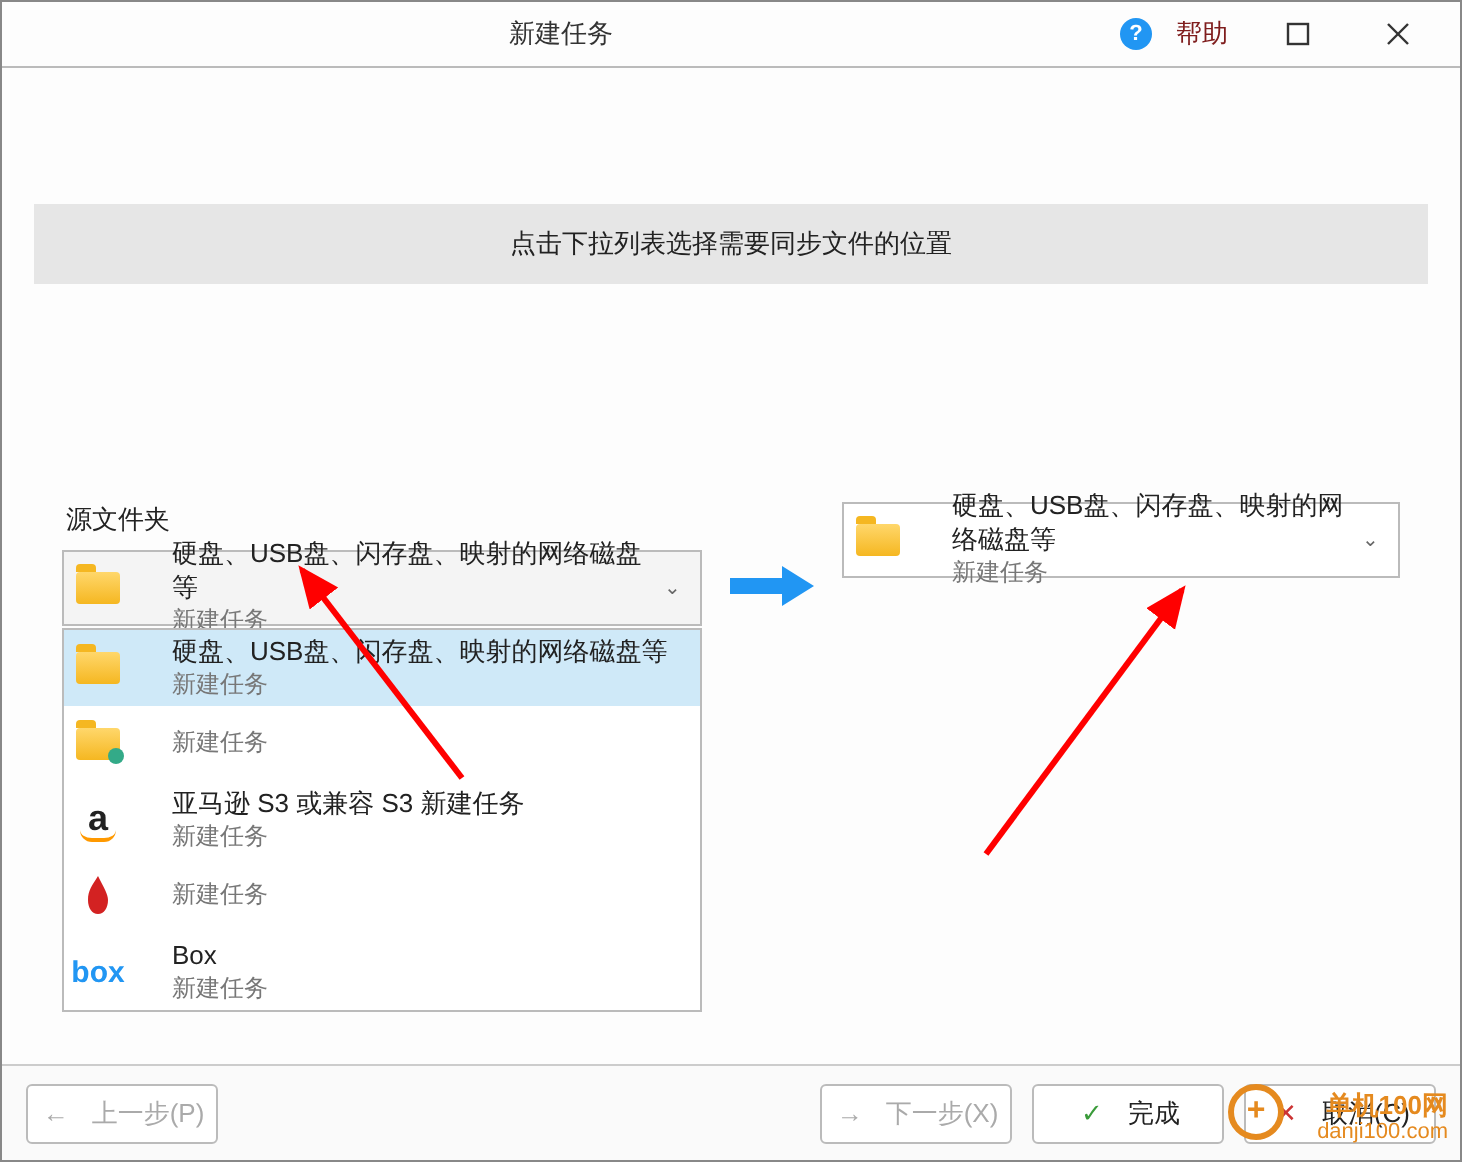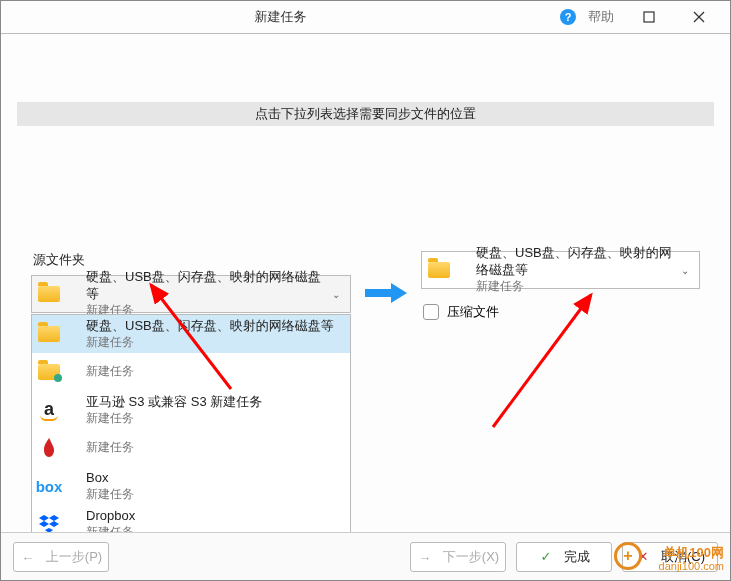--- a/index.html
+++ b/index.html
@@ -4,21 +4,21 @@
   <style>
     * { margin: 0; padding: 0; box-sizing: border-box; font-family: "Microsoft YaHei", Arial, sans-serif; font-size: 13px; }
     body { width: 731px; height: 581px; border: 1px solid #888; background: #fdfdfd; position: relative; overflow: hidden; }
     .titlebar { height: 32px; display: flex; align-items: center; background: #fdfdfd; }
     .titlebar-title { flex: 1; text-align: center; color: #333; }
     .titlebar-right { display: flex; align-items: center; gap: 4px; padding-right: 8px; }
     .help-icon { width: 16px; height: 16px; border-radius: 50%; background: #2196F3; color: #fff; font-weight: bold; font-size: 11px; display: flex; align-items: center; justify-content: center; }
     .winbtn { width: 46px; height: 28px; display: flex; align-items: center; justify-content: center; color: #333; }
     .sep-top { border-top: 1px solid #bbb; }
     .content { padding: 0 8px; }
-    .banner { margin: 68px 8px 0 8px; height: 24px; background: #e6e6e6; display: flex; align-items: center; justify-content: center; color: #222; }
+    .banner { margin: 68px 8px 0 8px; height: 40px; background: #e6e6e6; display: flex; align-items: center; justify-content: center; color: #222; }
     .columns { position: absolute; top: 250px; left: 0; right: 0; display: flex; padding: 0 30px; }
     .col-left { width: 320px; }
     .col-mid { width: 70px; display: flex; align-items: flex-start; justify-content: center; padding-top: 30px; }
     .col-right { flex: 1; }
     .section-label { color: #222; margin-bottom: 6px; padding-left: 2px; }
     .dropdown { border: 1px solid #bbb; height: 38px; display: flex; align-items: center; position: relative; background: #f4f4f4; }
     .dropdown.right-dd { background: #fff; }
     .dropdown .dd-icon { width: 34px; display: flex; align-items: center; justify-content: center; }
     .dropdown .dd-text { flex: 1; line-height: 1.3; margin-left: 20px; }
     .dropdown .dd-text .line1 { color: #222; }
@@ -52,21 +52,21 @@
     .box-icon { font-family: Arial; font-weight: bold; color: #2196F3; font-size: 15px; }
     .dropbox-icon svg { display: block; }
   </style>
 </head>
 <body>
 
 <div class="titlebar">
   <div class="titlebar-title">新建任务</div>
   <div class="titlebar-right">
     <div class="help-icon">?</div>
-    <span style="margin:0 8px;color:#737373">帮助</span>
+    <span style="margin:0 8px;color:#7f1d1d">帮助</span>
     <div class="winbtn">
         <svg width="12" height="12">
           <rect x="1" y="1" width="10" height="10" fill="none" stroke="#333" stroke-width="1.2"></rect>
         </svg>
       </div>
     <div class="winbtn">
         <svg width="12" height="12">
           <line x1="1" y1="1" x2="11" y2="11" stroke="#333" stroke-width="1.2"></line>
           <line x1="11" y1="1" x2="1" y2="11" stroke="#333" stroke-width="1.2"></line>
         </svg>
@@ -136,33 +136,20 @@
           </div>
           <div class="dd-item">
             <div class="dd-icon">
               <span class="box-icon">box</span>
             </div>
             <div class="dd-text">
               <div class="line1">Box</div>
               <div class="line2">新建任务</div>
             </div>
           </div>
-          <div class="dd-item">
-            <div class="dd-icon">
-              <span class="dropbox-icon">
-                <svg width="20" height="18" viewBox="0 0 20 18">
-                  <path d="M5 0 L10 3 L5 6 L0 3 Z M15 0 L20 3 L15 6 L10 3 Z M5 6 L10 9 L5 12 L0 9 Z M15 6 L20 9 L15 12 L10 9 Z M10 13 L14 15 L10 18 L6 15 Z" fill="#0061ff"></path>
-                </svg>
-              </span>
-            </div>
-            <div class="dd-text">
-              <div class="line1">Dropbox</div>
-              <div class="line2">新建任务</div>
-            </div>
-          </div>
         </div>
     </div>
   </div>
 
   <div class="col-mid">
     <span class="arrow-right">
       <svg width="46" height="24" viewBox="0 0 46 24">
           <path d="M2 8 H28 V2 L44 12 L28 22 V16 H2 Z" fill="#2196F3"></path>
         </svg>
     </span>
@@ -171,24 +158,20 @@
   <div class="col-right">
     <div class="dropdown right-dd">
       <div class="dd-icon">
           <span class="folder-icon"></span>
         </div>
       <div class="dd-text">
         <div class="line1">硬盘、USB盘、闪存盘、映射的网络磁盘等</div>
         <div class="line2">新建任务</div>
       </div>
       <div class="chev">⌄</div>
-    </div>
-    <div class="compress-row">
-      <div class="checkbox"></div>
-      <span>压缩文件</span>
     </div>
   </div>
 </div>
 
 <svg class="red-arrow" style="left:142px;top:276px" width="100" height="120">
   <defs>
       <marker id="ah1" markerWidth="8" markerHeight="8" refX="6" refY="3" orient="auto">
         <path d="M0,0 L7,3 L0,6 Z" fill="#ff0000"></path>
       </marker>
     </defs>

